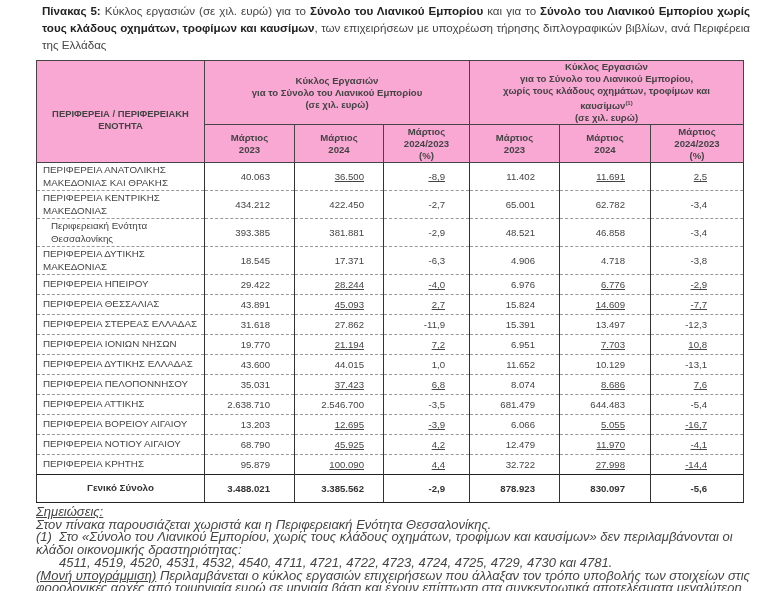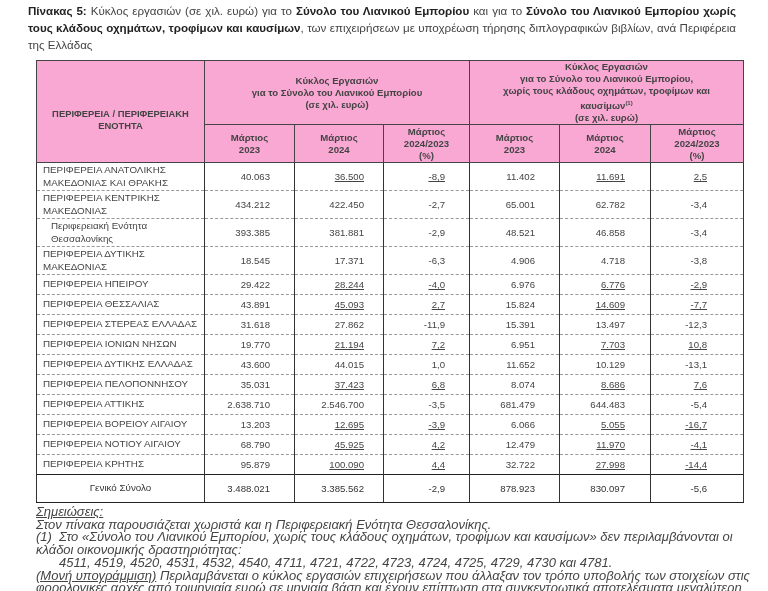--- a/index.html
+++ b/index.html
@@ -2,21 +2,21 @@
 <html><head>
 <meta charset="utf-8">
 <style>
   html, body { margin: 0; padding: 0; background: #ffffff; }
   body {
     width: 768px; height: 591px; overflow: hidden; position: relative;
     font-family: "Liberation Sans", "DejaVu Sans", sans-serif;
     color: #333;
   }
   .caption {
-    position: absolute; left: 28px; top: 2px; width: 708px;
+    position: absolute; left: 42px; top: 2px; width: 708px;
     font-size: 11.6px; line-height: 17px; color: #444; text-align: justify;
   }
   .caption b { color: #222; }
   table.main {
     position: absolute; left: 36px; top: 60px;
     border-collapse: collapse; width: 707px; table-layout: fixed;
     font-size: 9.6px;
   }
   table.main td, table.main th {
     border-left: 1px solid #333; border-right: 1px solid #333;
@@ -36,21 +36,21 @@
   table.main tbody td.num { padding-right: 14px; }
   table.main tbody td.num.c1 { padding-right: 24px; }
   table.main tbody td.num.c2 { padding-right: 19px; }
   table.main tbody td.num.c3 { padding-right: 24px; }
   table.main tbody td.num.c4 { padding-right: 24px; }
   table.main tbody td.num.c5 { padding-right: 25px; }
   table.main tbody td.num.c6 { padding-right: 36px; }
   .u { text-decoration: underline; }
   table.main tbody tr.total td {
     border-top: 1.5px solid #222; border-bottom: 1.5px solid #222;
-    font-weight: normal; height: 27px; color: #333;
+    font-weight: bold; height: 27px; color: #333;
   }
   table.main tbody tr.total td.name { text-align: center; }
   sup { font-size: 6px; vertical-align: super; }
   .notes {
     position: absolute; left: 36px; top: 506px; width: 720px;
     font-size: 13px; line-height: 12.7px; font-style: italic; color: #444;
   }
   .notes .indent { padding-left: 23px; }
   .notes .num { display: inline-block; width: 23px; margin-left: 0; }
 </style>

